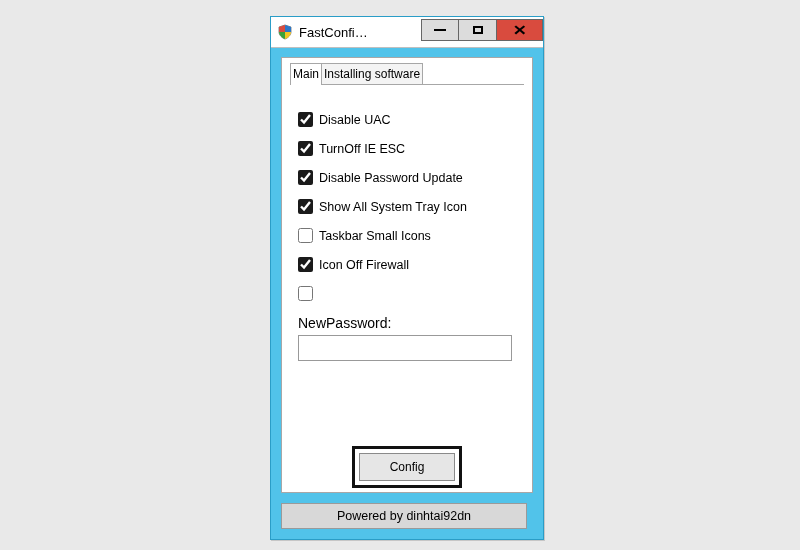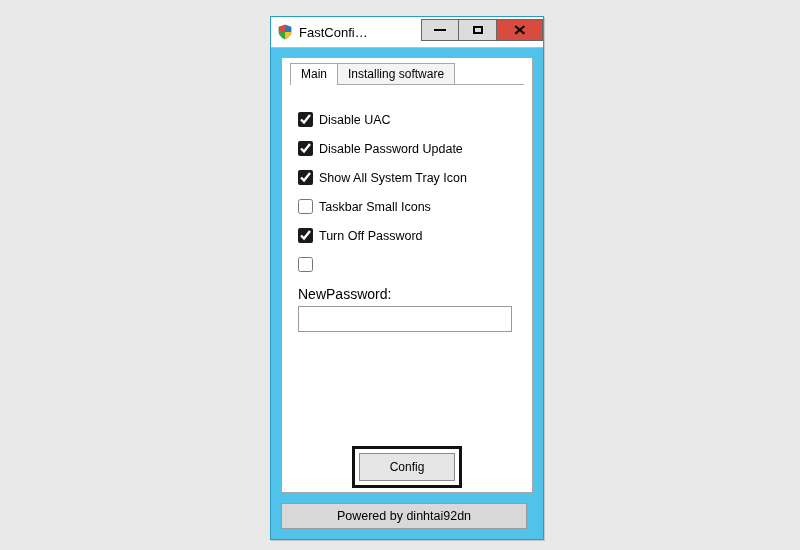--- a/index.html
+++ b/index.html
@@ -89,21 +89,21 @@
     position: absolute;
     left: 8px;
     top: 4px;
     display: flex;
     z-index: 2;
   }
   .tab {
     border: 1px solid #a7a7a7;
     border-bottom: none;
     background: #f4f4f4;
-    padding: 3px 10px;
+    padding: 3px 2px;
     font-size: 12px;
     position: relative;
     top: 1px;
     cursor: default;
   }
   .tab.active {
     background: #ffffff;
     z-index: 3;
   }
   .tab + .tab { margin-left: -1px; }
@@ -236,33 +236,37 @@
       </div>
       <div class="tab-underline"></div>
 
       <div class="options">
         <div class="opt">
           <input type="checkbox" checked="" style="">
           <label>Disable UAC</label>
         </div>
         <div class="opt">
           <input type="checkbox" checked="" style="">
+          <label>TurnOff IE ESC</label>
+        </div>
+        <div class="opt">
+          <input type="checkbox" checked="" style="">
           <label>Disable Password Update</label>
         </div>
         <div class="opt">
           <input type="checkbox" checked="" style="">
           <label>Show All System Tray Icon</label>
         </div>
         <div class="opt">
           <input type="checkbox" style="">
           <label>Taskbar Small Icons</label>
         </div>
         <div class="opt">
           <input type="checkbox" checked="" style="">
-          <label>Turn Off Password</label>
+          <label>Icon Off Firewall</label>
         </div>
         <div class="opt">
           <input type="checkbox" style="">
         </div>
 
         <div class="pw-row">
           <span>NewPassword:</span>
           <input class="pw-input" type="text" value="" style="">
         </div>
       </div>

